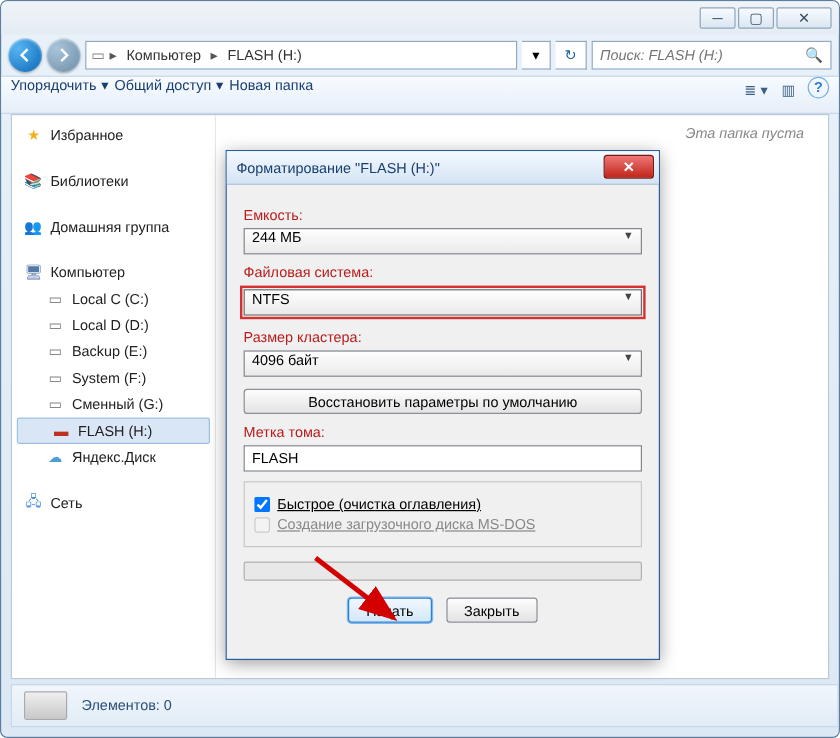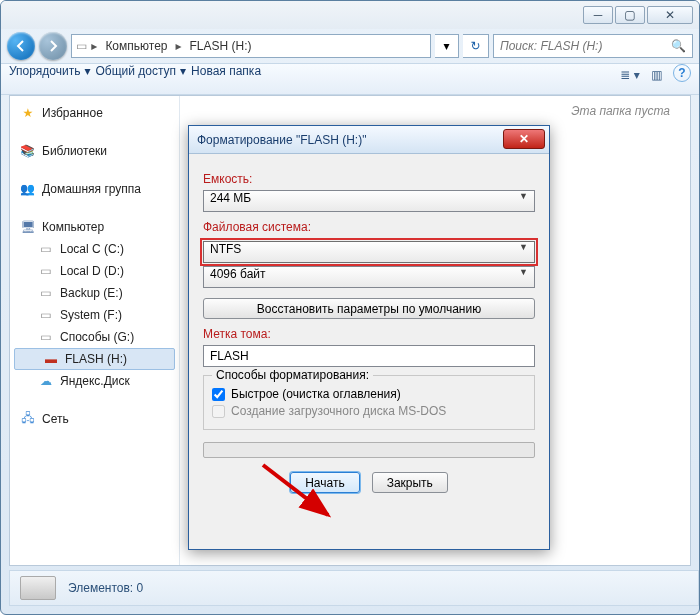--- a/index.html
+++ b/index.html
@@ -61,21 +61,21 @@
 .combo { width: 100%; height: 22px; border: 1px solid #828790; background: linear-gradient(#fefefe,#eaeaea); display: flex; justify-content: space-between; padding: 0 6px; }
 .combo .cv { color: #000; }
 .combo .dd { color: #444; font-size: 9px; }
 .fs-hl { border: 2px solid #d83030; padding: 1px; margin: 0 -3px; }
 .fs-hl .combo { border: 1px solid #707070; }
 .btn { height: 21px; border: 1px solid #8a8f96; background: linear-gradient(#fdfdfd,#e3e3e3); border-radius: 3px; padding: 0 14px; display: inline-flex; align-items: center; justify-content: center; color: #000; }
 .btn.restore { width: 100%; margin-top: 10px; justify-content: center; }
 .tinput { width: 100%; height: 22px; border: 1px solid #828790; background: #fff; padding: 0 6px; }
 .fgroup { border: 1px solid #c8c8c8; padding: 8px; margin-top: 8px; position: relative; }
 .fgroup .legend { position: absolute; top: -8px; left: 8px; background: #f0f0f0; padding: 0 4px; }
-.chk { display: flex; align-items: center; gap: 6px; margin: 3px 0; }
+.chk { display: flex; align-items: center; gap: 6px; margin: 3px 0; text-decoration: underline; }
 .chk input { width: 13px; height: 13px; }
 .chk.disabled { color: #888; }
 .progress { height: 16px; border: 1px solid #b0b0b0; background: #e8e8e8; margin-top: 12px; border-radius: 2px; }
 .dlg-actions { display: flex; justify-content: center; gap: 12px; margin-top: 14px; }
 .btn.primary { border-color: #2a7fd4; box-shadow: 0 0 0 1px #7bb8ec; background: linear-gradient(#f0f8ff,#d4e8fa); }
 
 .arrow { position: absolute; pointer-events: none; }
 </style>
 </head>
 <body>
@@ -170,21 +170,21 @@
         <div class="sitem indent">
             <span class="ic drive">▭</span>
             <span>Backup (E:)</span>
           </div>
         <div class="sitem indent">
             <span class="ic drive">▭</span>
             <span>System (F:)</span>
           </div>
         <div class="sitem indent">
             <span class="ic drive">▭</span>
-            <span>Способы (G:)</span>
+            <span>Сменный (G:)</span>
           </div>
         <div class="sitem indent selected">
             <span class="ic usb">▬</span>
             <span>FLASH (H:)</span>
           </div>
         <div class="sitem indent">
             <span class="ic cloud">☁</span>
             <span>Яндекс.Диск</span>
           </div>
       </div>
@@ -224,34 +224,34 @@
     </div>
 
     <div class="flabel">Файловая система:</div>
     <div class="fs-hl">
       <div class="combo">
         <span class="cv">NTFS</span>
         <span class="dd">▼</span>
       </div>
     </div>
 
+    <div class="flabel">Размер кластера:</div>
     <div class="combo">
       <span class="cv">4096 байт</span>
       <span class="dd">▼</span>
     </div>
 
     <div class="btn restore">
         <span>Восстановить параметры по умолчанию</span>
       </div>
 
     <div class="flabel">Метка тома:</div>
     <input class="tinput" value="FLASH" style="">
 
     <div class="fgroup">
-      <div class="legend">Способы форматирования:</div>
       <label class="chk">
         <input type="checkbox" checked="" style="">
         <span>Быстрое (очистка оглавления)</span>
       </label>
       <label class="chk disabled">
         <input type="checkbox" disabled="" style="">
         <span>Создание загрузочного диска MS-DOS</span>
       </label>
     </div>
 

